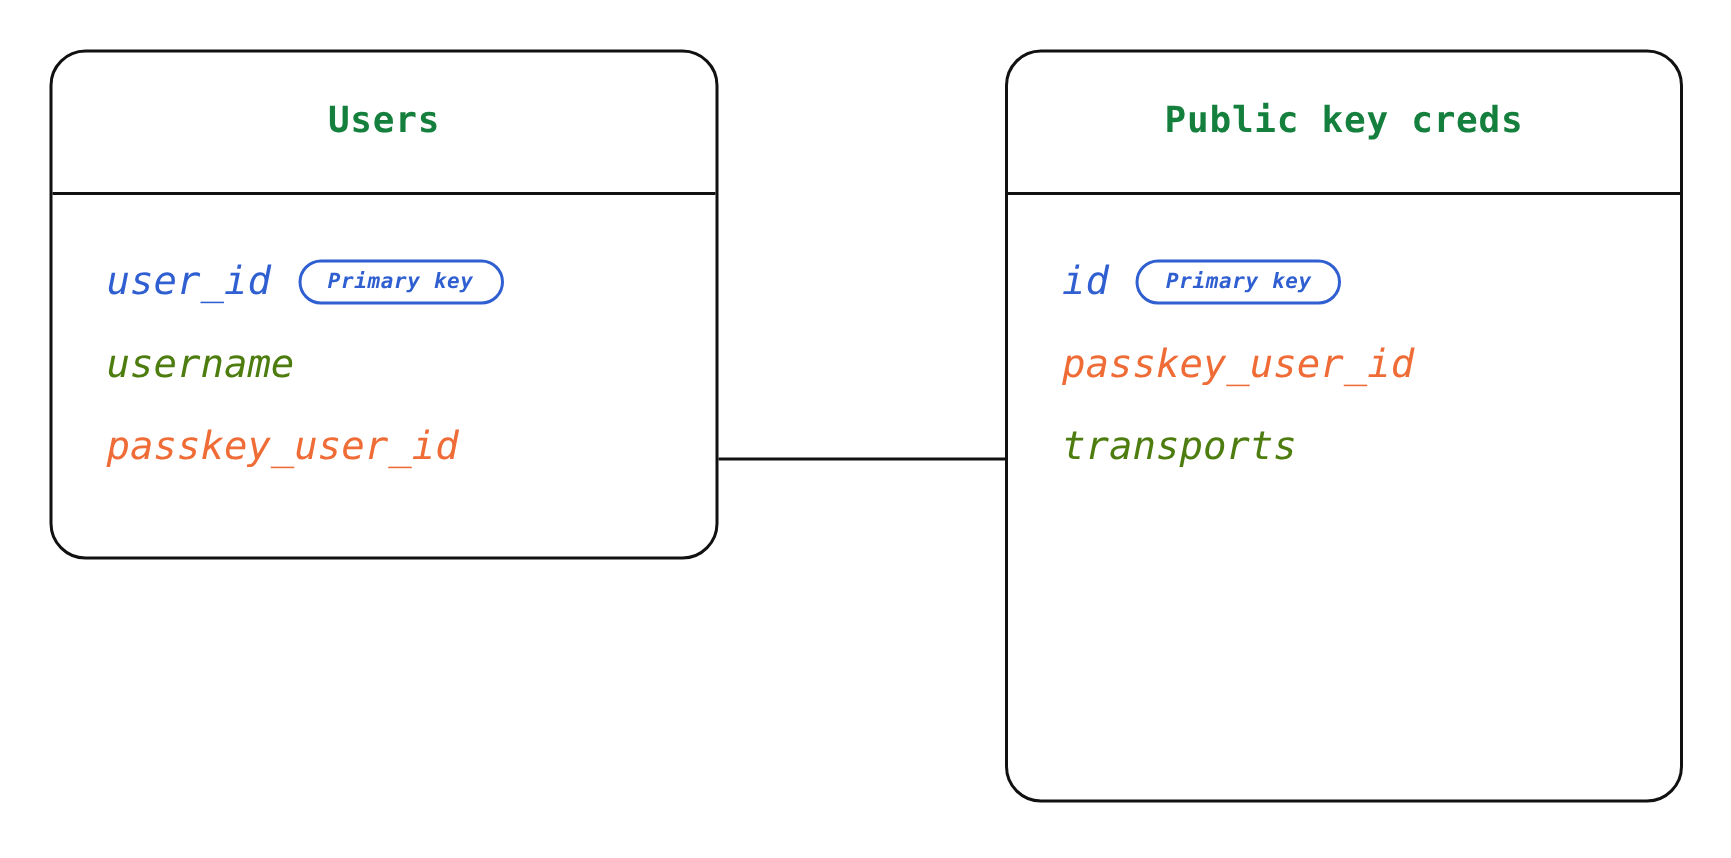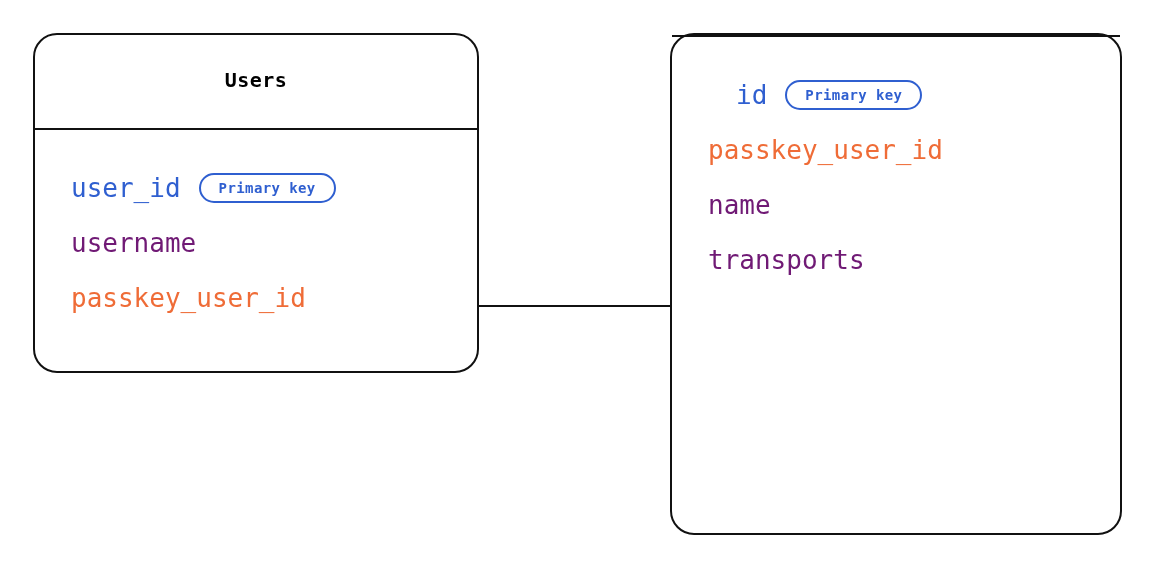--- a/index.html
+++ b/index.html
@@ -31,46 +31,47 @@
     border-radius: 24px;
   }
 
   .entity-title {
     box-sizing: border-box;
     height: 93px;
     display: flex;
     align-items: center;
     justify-content: center;
     font-weight: bold;
-    font-size: 20px;
+    font-size: 24px;
     letter-spacing: 0.5px;
-    color: #000000;
+    color: #15803d;
     padding-bottom: 4px;
   }
 
   .entity-divider {
     height: 0;
     border-top: 2px solid #111111;
   }
 
   .entity-fields {
     padding: 30px 0 0 0;
   }
 
   .field-row {
     height: 55px;
     display: flex;
     align-items: center;
     padding-left: 36px;
     box-sizing: border-box;
+    font-style: italic;
   }
 
   .field-name {
     font-size: 26px;
-    color: #701a75;
+    color: #4d7c0f;
     white-space: nowrap;
     letter-spacing: 0px;
   }
   .field-name.pk   { color: #2f5fd0; }
   .field-name.fk   { color: #ef6c37; }
 
   .pk-badge {
     margin-left: 18px;
     display: inline-flex;
     align-items: center;
@@ -109,30 +110,28 @@
         </div>
         <div class="field-row">
           <span class="field-name">username</span>
         </div>
         <div class="field-row">
           <span class="field-name fk" style="color: rgb(239, 108, 55);">passkey_user_id</span>
         </div>
       </div>
     </div>
     <div class="entity" style="left: 670px; top: 33px; width: 452px; height: 502px; border-color: rgb(17, 17, 17);">
+      <div class="entity-title">Public key creds</div>
       <div class="entity-divider" style="border-top-color: rgb(17, 17, 17);"></div>
       <div class="entity-fields">
         <div class="field-row">
-          <span class="field-name pk" style="color: rgb(47, 95, 208); margin-left: 28px;">id</span>
+          <span class="field-name pk" style="color: rgb(47, 95, 208);">id</span>
           <span class="pk-badge" style="border-color: rgb(47, 95, 208); color: rgb(47, 95, 208);">Primary key</span>
         </div>
         <div class="field-row">
           <span class="field-name fk" style="color: rgb(239, 108, 55);">passkey_user_id</span>
-        </div>
-        <div class="field-row">
-          <span class="field-name">name</span>
         </div>
         <div class="field-row">
           <span class="field-name">transports</span>
         </div>
       </div>
     </div>
   </div>
 
 </body></html>

